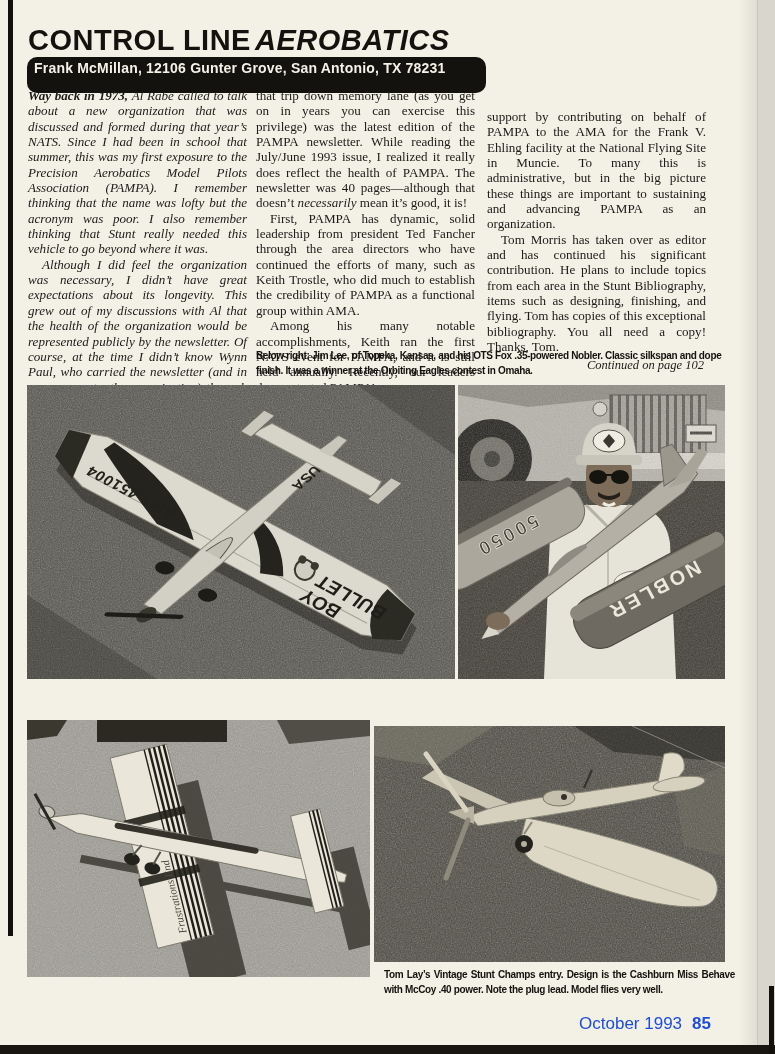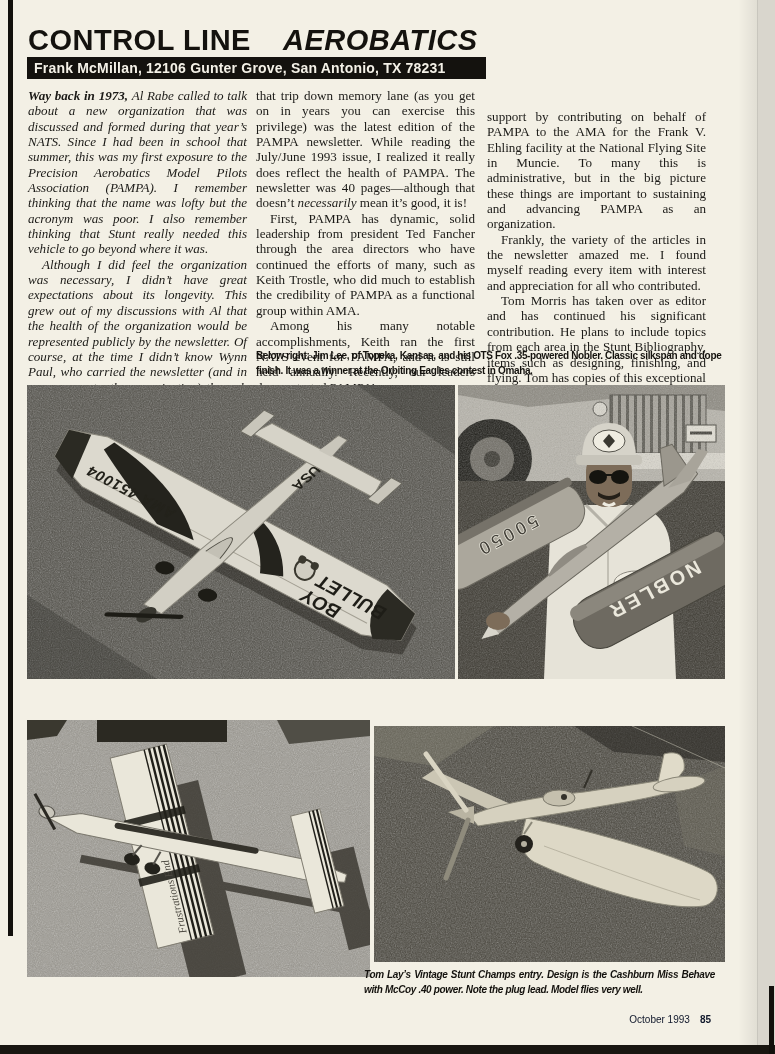--- a/index.html
+++ b/index.html
@@ -10,48 +10,48 @@
   
   .edge-left{position:absolute;left:8px;top:0;width:5px;height:936px;background:#12100c;}
   .edge-bottom{position:absolute;left:0;top:1045px;width:775px;height:9px;background:#191611;}
   .edge-right-strip{position:absolute;left:757px;top:0;width:18px;height:1054px;background:#d9d6cd;}
   .edge-right-line{position:absolute;left:769px;top:986px;width:5px;height:68px;background:#12100c;}
   .edge-right-shade{position:absolute;left:738px;top:0;width:20px;height:1054px;
     background:linear-gradient(to right,rgba(0,0,0,0),rgba(0,0,0,.08));}
   
   .title{position:absolute;left:28px;top:24px;font-family:"Liberation Sans",sans-serif;
     font-weight:bold;font-size:29px;letter-spacing:.5px;color:#14120e;white-space:nowrap;}
-  .title .it{font-style:italic;margin-left:32px;}
-  .byline-bar{position:absolute;left:27px;top:57px;width:459px;height:22px;background:#14120e;
+  .title .it{font-style:italic;margin-left:4px;}
+  .byline-bar{position:absolute;left:27px;top:57px;width:459px;height:36px;background:#14120e;
     color:#f4f1e7;font-family:"Liberation Sans",sans-serif;font-weight:bold;font-size:14px;
-    line-height:22px;padding-left:7px;box-sizing:border-box;white-space:nowrap;letter-spacing:.2px;}
+    line-height:22px;padding-left:7px;box-sizing:border-box;white-space:nowrap;letter-spacing:.2px;border-radius:10px;}
   
   .col{position:absolute;top:88px;width:219px;font-size:13.1px;line-height:15.35px;
     text-align:justify;}
   .col1{left:28px;font-style:italic;} .col2{left:256px;} .col3{left:487px;margin-top:21px;}
   .col p{margin:0;}
   .col p.ind{text-indent:14px;}
   .continued{text-align:right;font-style:italic;font-size:12.5px;margin-top:3px;padding-right:2px;}
   
   .cap{position:absolute;font-family:"Liberation Sans",sans-serif;font-weight:bold;
     font-size:10px;line-height:15px;letter-spacing:-.35px;color:#14120e;}
   .cap-mid{left:256px;top:348px;width:466px;}
   .cap-a{left:27px;top:684px;width:430px;}
   .cap-c{left:27px;top:984px;width:347px;}
-  .cap-d{left:364px;top:967px;width:351px;text-align:justify;font-style:italic;}
+  .cap-d{left:384px;top:967px;width:351px;text-align:justify;}
   
   .photo{position:absolute;}
   .photo svg{display:block;width:100%;height:100%;}
   .photo-a{left:27px;top:385px;width:428px;height:294px;}
   .photo-b{left:458px;top:385px;width:267px;height:294px;}
   .photo-c{left:27px;top:720px;width:343px;height:257px;}
   .photo-d{left:374px;top:726px;width:351px;height:236px;}
   
   .footer{position:absolute;right:64px;top:1014px;font-family:"Liberation Sans",sans-serif;
-    font-size:10px;color:#0f172a;white-space:nowrap;}
+    font-size:17px;color:#1d4ed8;white-space:nowrap;}
   .footer b{margin-left:10px;}
 </style>
 </head>
 <body>
 
 <div class="page">
 
   <div class="edge-left"></div>
   <div class="edge-right-strip"></div>
   <div class="edge-right-shade"></div>
@@ -67,21 +67,20 @@
   </div>
 
   <div class="col col2">
     <p><span>that trip down memory lane (as you get on in years you can exercise this privilege) was the latest edition of the PAMPA newsletter. While reading the July/June 1993 issue, I realized it really does reflect the health of PAMPA. The newsletter was 40 pages—although that doesn’t </span><em>necessarily</em><span> mean it’s good, it is!</span></p>
     <p class="ind">First, PAMPA has dynamic, solid leadership from president Ted Fancher through the area directors who have continued the efforts of many, such as Keith Trostle, who did much to establish the credibility of PAMPA as a functional group within AMA.</p>
     <p class="ind">Among his many notable accomplishments, Keith ran the first NATS event for PAMPA, and it is still held annually. Recently, our leaders demonstrated PAMPA’s</p>
   </div>
 
   <div class="col col3">
     <p>support by contributing on behalf of PAMPA to the AMA for the Frank V. Ehling facility at the National Flying Site in Muncie. To many this is administrative, but in the big picture these things are important to sustaining and advancing PAMPA as an organization.</p>
-    <p class="ind">Frankly, the variety of the articles in the newsletter amazed me. I found myself reading every item with interest and appreciation for all who contributed.</p>
     <p class="ind">Tom Morris has taken over as editor and has continued his significant contribution. He plans to include topics from each area in the Stunt Bibliography, items such as designing, finishing, and flying. Tom has copies of this exceptional bibliography. You all need a copy! Thanks, Tom.</p>
     <div class="continued">Continued on page 102</div>
   </div>
 
   <div class="cap cap-mid">Below right: Jim Lee, of Topeka, Kansas, and his OTS Fox .35-powered Nobler. Classic silkspan and dope finish. It was a winner at the Orbiting Eagles contest in Omaha.</div>
 
   <div class="photo photo-a">
     <svg viewBox="0 0 428 294">
       <defs>
         <filter id="nzA" x="0" y="0" width="100%" height="100%">

